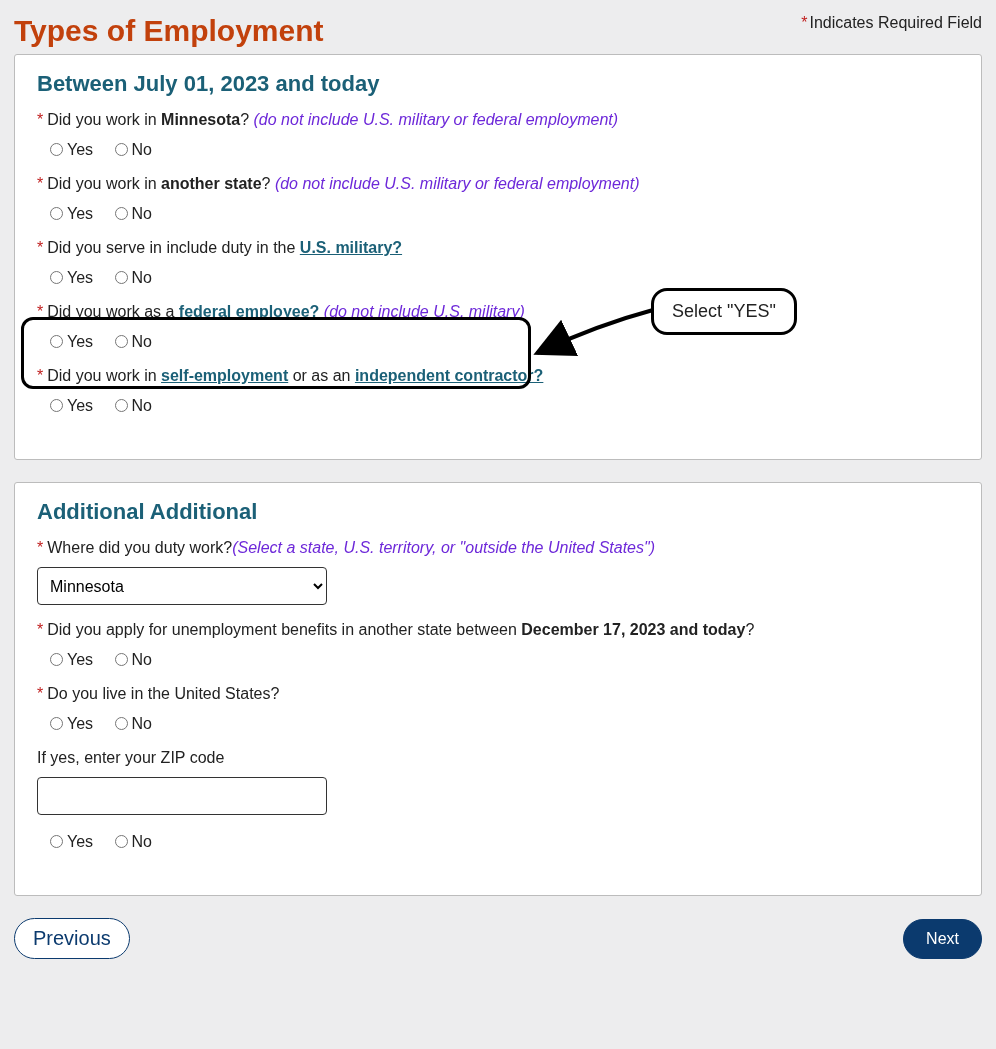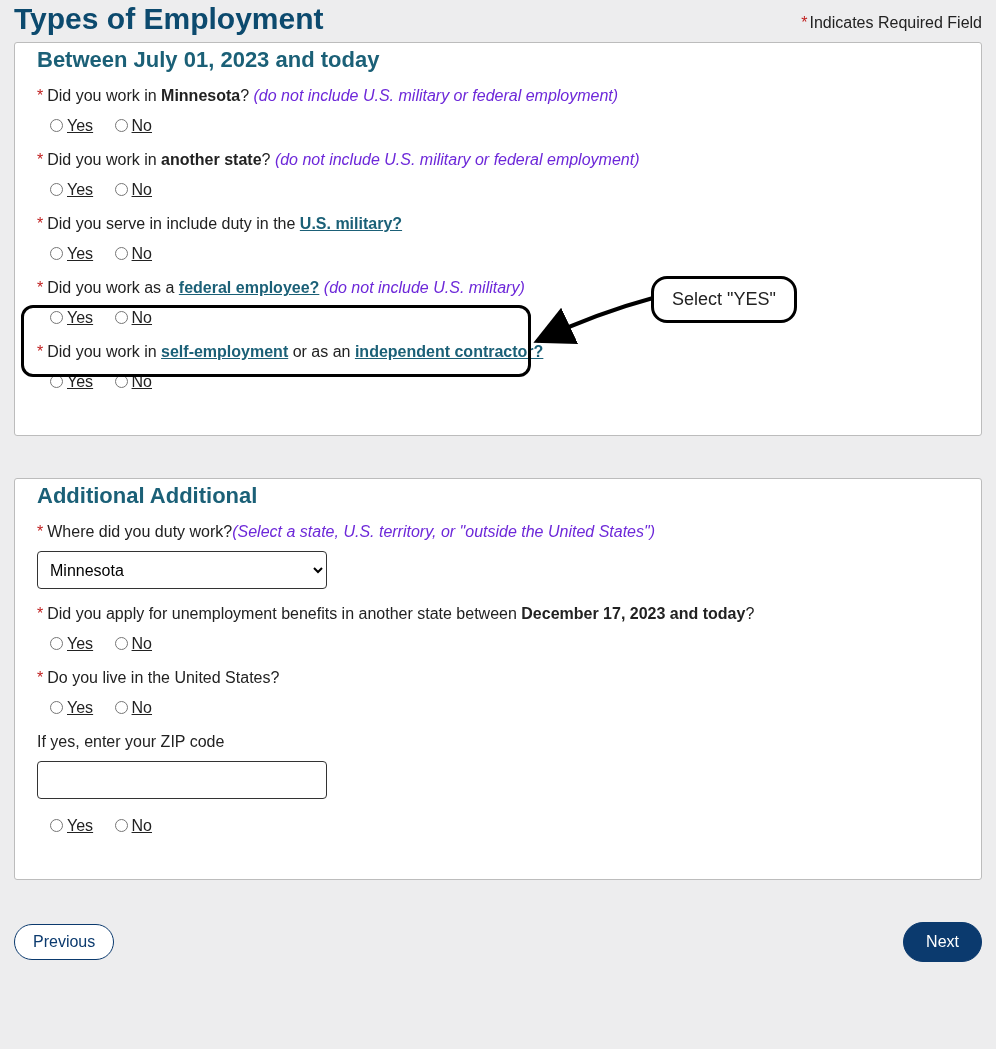--- a/index.html
+++ b/index.html
@@ -9,60 +9,60 @@
     background: #ededee;
     font-family: "Segoe UI", Helvetica, Arial, sans-serif;
     font-size: 16px;
     color: #222;
     width: 996px;
   }
   .page {
     padding: 0 14px 22px 14px;
   }
   h1.page-title {
-    margin: 0 0 4px 0;
+    margin: 12px 0 4px 0;
     padding-top: 2px;
     font-size: 30px;
     font-weight: 600;
-    color: #0c4a6e;
+    color: #c2410c;
     display: inline-block;
   }
   .req-note {
     float: right;
     font-size: 16px;
     margin-top: 14px;
   }
   .req-note .star { color: #c02020; margin-right: 2px; }
   .card {
     background: #fff;
     border: 1px solid #bcbcbc;
     border-radius: 3px;
-    padding: 0 22px 28px 22px;
+    padding: 12px 22px 28px 22px;
     margin-top: 2px;
-    margin-bottom: 42px;
+    margin-bottom: 22px;
     position: relative;
   }
   h2.section-title {
     color: #1b6077;
     font-size: 22px;
     font-weight: 600;
     margin: 4px 0 14px 0;
   }
   .qblock { margin: 0 0 16px 0; }
   .qtext { margin: 0 0 10px 0; }
   .star { color: #c02020; margin-right: 4px; }
   .bold { font-weight: 600; }
   .hint { font-style: italic; color: #6d28d9; }
   a.termlink {
     color: #1b6077;
     text-decoration: underline;
     font-weight: 600;
   }
   .radios { padding-left: 8px; }
-  .radios label { margin-right: 12px; font-size: 16px; text-decoration: underline; }
+  .radios label { margin-right: 12px; font-size: 16px; }
   .radios input[type=radio] { margin-right: 4px; transform: translateY(1px); }
   select.state-select {
     width: 290px;
     height: 38px;
     border: 1px solid #333;
     border-radius: 4px;
     padding: 4px 8px;
     font-size: 16px;
     background: #fff;
   }
@@ -98,21 +98,21 @@
     display: flex;
     justify-content: space-between;
     align-items: center;
   }
   .btn-prev {
     background: #fff;
     border: 1px solid #0b3a6e;
     color: #0b3a6e;
     padding: 8px 18px;
     border-radius: 22px;
-    font-size: 16px;
+    font-size: 20px;
     cursor: pointer;
   }
   .btn-next {
     background: #0b3a6e;
     border: 1px solid #0b3a6e;
     color: #fff;
     padding: 10px 22px;
     border-radius: 22px;
     font-size: 16px;
     cursor: pointer;

